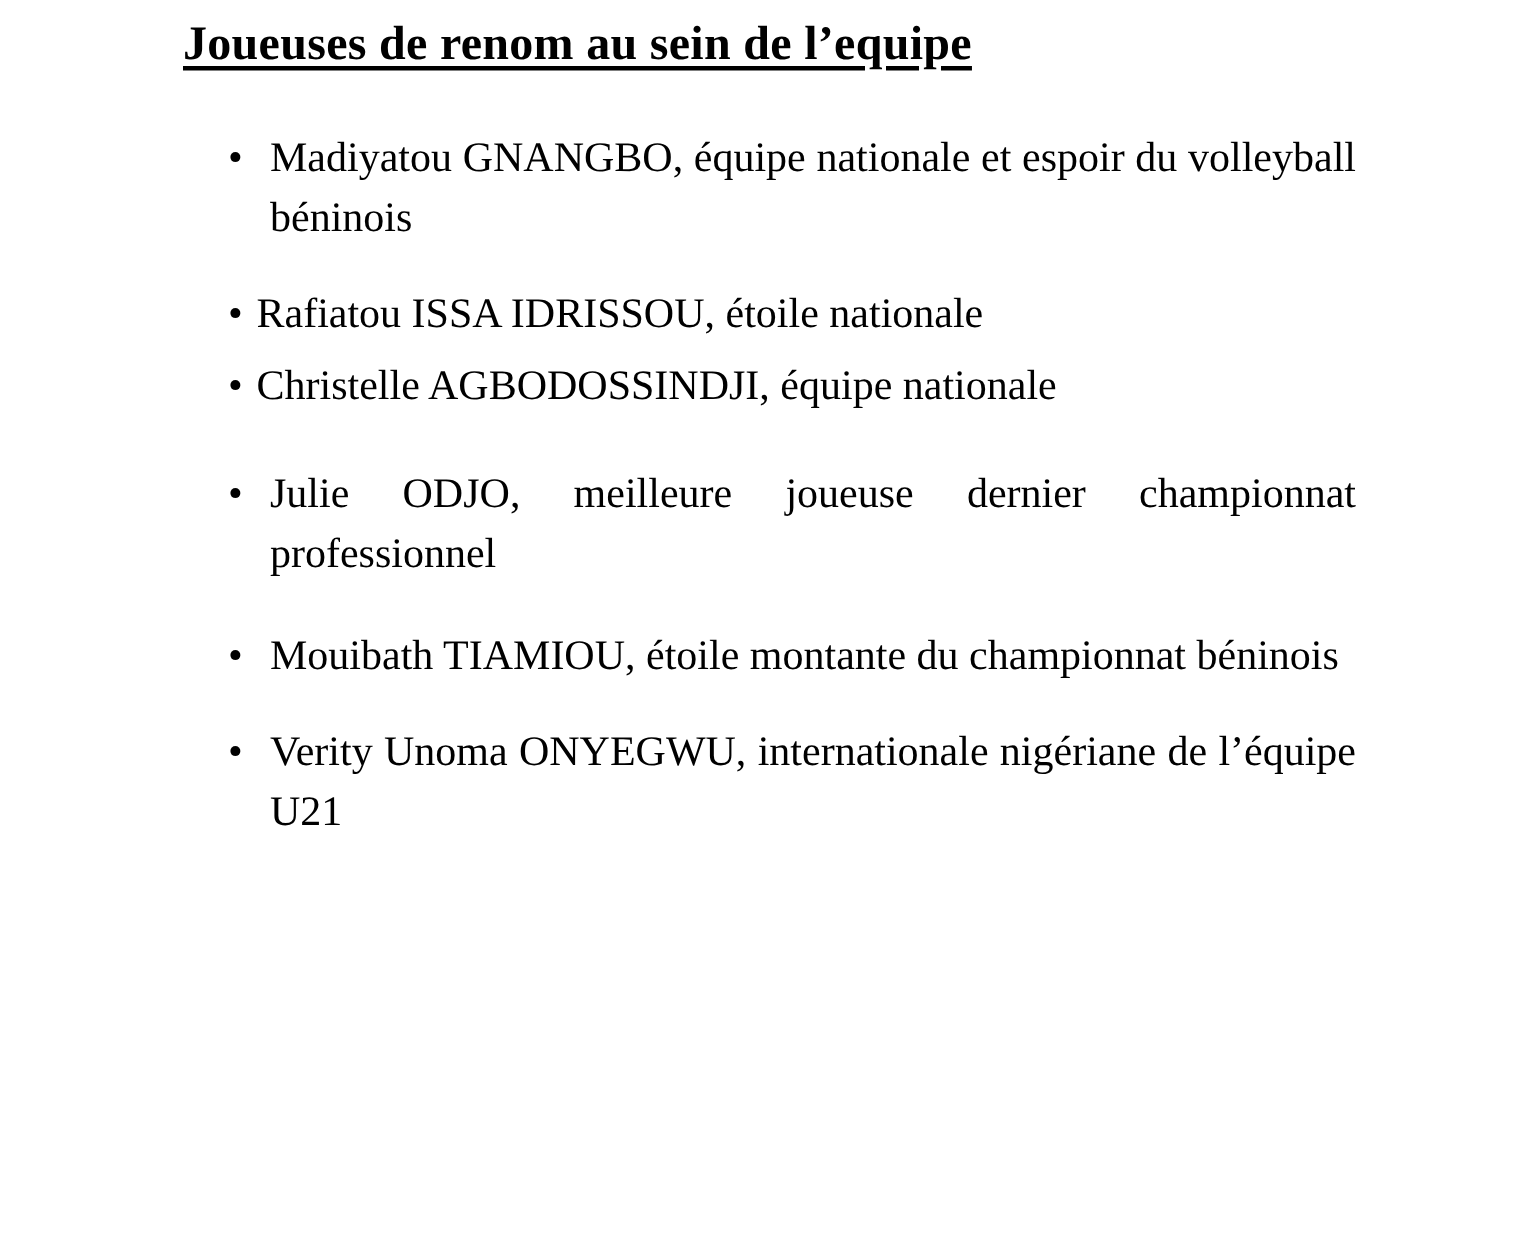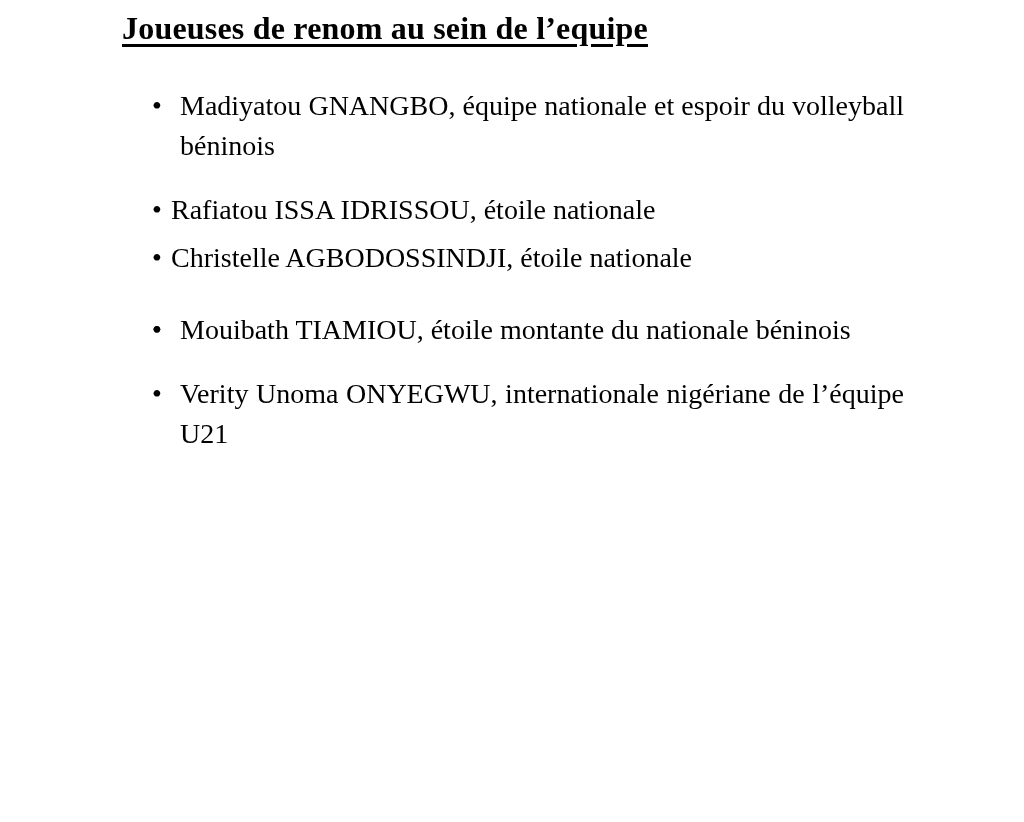--- a/index.html
+++ b/index.html
@@ -80,30 +80,31 @@
       <span>Madiyatou GNANGBO, équipe nationale et espoir du volleyball béninois</span>
     </div>
 
     <div class="item tight">
       <span class="marker">•</span>
       <span>Rafiatou ISSA IDRISSOU, étoile nationale</span>
     </div>
 
     <div class="item tight">
       <span class="marker">•</span>
-      <span>Christelle AGBODOSSINDJI, étoile nationale</span>
+      <span>Christelle AGBODOSSINDJI, équipe nationale</span>
     </div>
 
     <div class="item loose">
       <span class="marker">•</span>
+      <span>Julie ODJO, meilleure joueuse dernier championnat professionnel</span>
     </div>
 
     <div class="item loose">
       <span class="marker">•</span>
-      <span>Mouibath TIAMIOU, étoile montante du nationale béninois</span>
+      <span>Mouibath TIAMIOU, étoile montante du championnat béninois</span>
     </div>
 
     <div class="item loose">
       <span class="marker">•</span>
       <span>Verity Unoma ONYEGWU, internationale nigériane de l’équipe U21</span>
     </div>
 
   </div>
 
   <div class="home-bar"></div>

